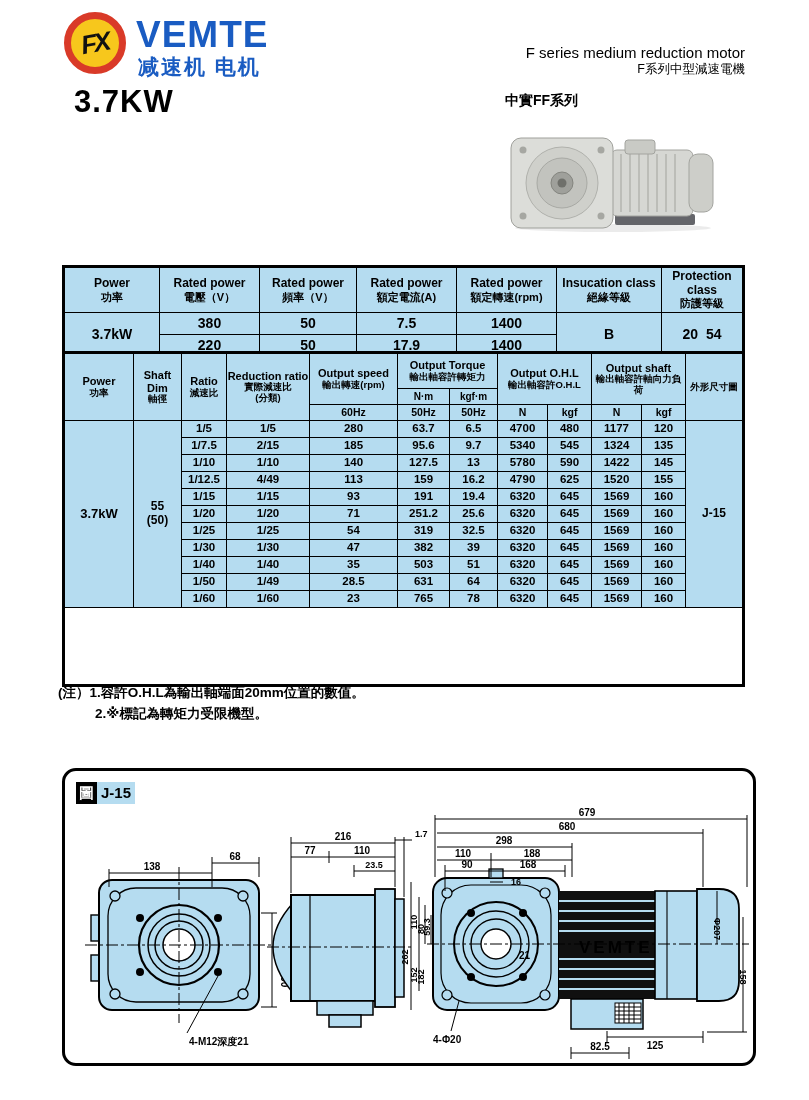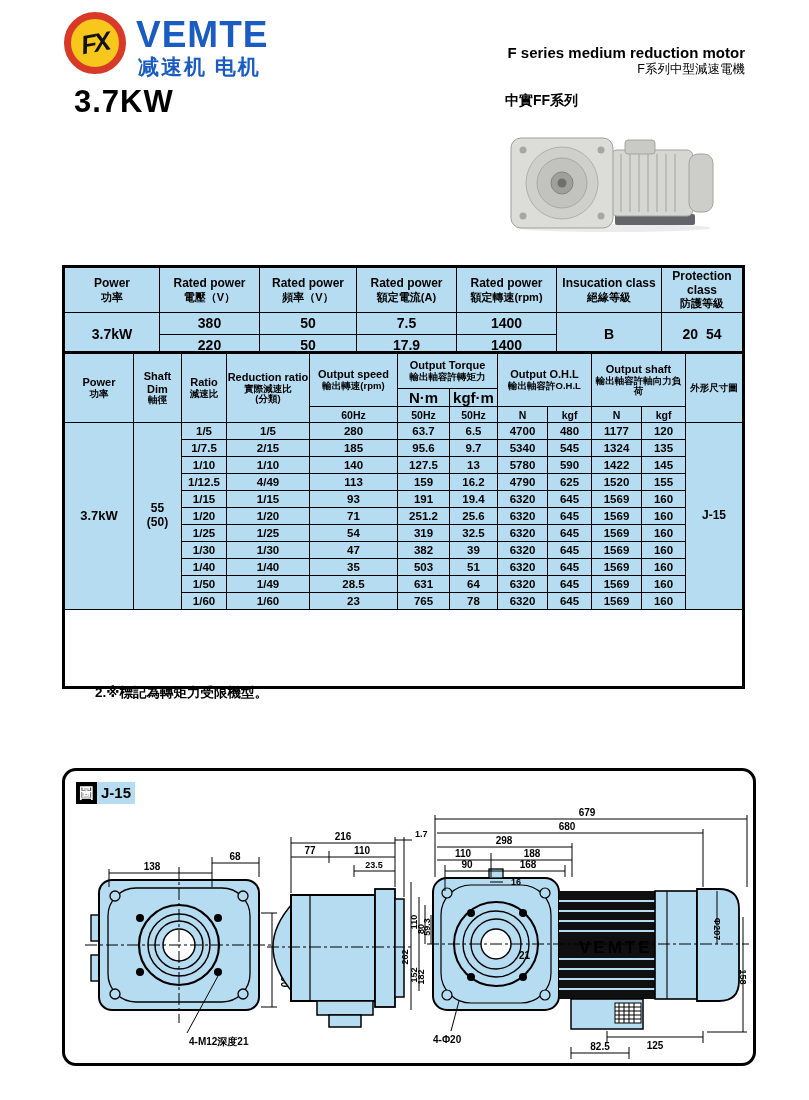--- a/index.html
+++ b/index.html
@@ -15,21 +15,21 @@
     left:64px;top:12px;width:62px;height:62px;border-radius:50%;
     background:#f7c71c;border:7px solid #d93a28;box-sizing:border-box;
     display:flex;align-items:center;justify-content:center;
   }
   .logo-badge span{
     font-weight:900;font-style:italic;font-size:26px;letter-spacing:-3px;
     transform:rotate(-10deg);color:#111;
   }
   .brand-name{left:136px;top:14px;font-size:37px;font-weight:900;color:#1a5cc2;letter-spacing:1px;}
   .brand-sub{left:138px;top:53px;font-size:21px;font-weight:900;color:#1a5cc2;letter-spacing:2px;}
-  .title-en{right:64px;top:44px;font-size:15px;font-weight:bold;text-align:left;}
+  .title-en{right:64px;top:44px;font-size:15px;font-weight:normal;text-align:left;}
   .title-zh{right:64px;top:61px;font-size:12.5px;font-weight:normal;text-align:right;}
   .power-big{left:74px;top:84px;font-size:31px;font-weight:900;letter-spacing:1px;}
   .series-label{left:505px;top:92px;font-size:14px;font-weight:bold;}
   .motor-photo{left:503px;top:124px;}
 
   
   table{border-collapse:collapse;table-layout:fixed;}
   .spec-table{position:absolute;left:62px;width:680px;border:3px solid #000;}
   .spec-table th,.spec-table td{
     border:1.5px solid #000;background:#b5dcf0;text-align:center;vertical-align:middle;
@@ -37,21 +37,21 @@
   }
   .t1{top:265px;}
   .t1 th{font-size:12px;height:44px;}
   .t1 th .zh{font-size:11px;}
   .t1 td{font-size:14px;height:21px;}
   .t1 td.prot{white-space:pre;}
   .t2{top:351px;}
   .t2 th{font-size:11px;}
   .t2 th .zh{font-size:9.5px;font-weight:bold;}
   .t2 thead tr.r1 th{height:34px;}
-  .t2 thead tr.r2 td{height:15px;font-size:15px;margin-top:32px;}
+  .t2 thead tr.r2 td{height:15px;font-size:10px;margin-top:32px;}
   .t2 thead tr.r3 td{height:15px;font-size:10.5px;}
   .t2 tbody td{font-size:11.5px;height:16px;}
   .t2 td.power-cell{font-size:13px;}
   .t2 td.shaft-cell{font-size:12px;}
   .t2 td.outline-cell{font-size:12px;}
   .t2 .empty-row td{background:#ffffff;height:76px;border:1.5px solid #000;}
 
   
   .notes{left:58px;top:682px;font-size:13.5px;font-weight:bold;line-height:21px;}
   .notes .ind{padding-left:37px;}
@@ -369,20 +369,21 @@
       </tr>
     </tbody>
   <tbody>
     <tr class="empty-row">
       <td colspan="12"></td>
     </tr>
   </tbody>
 </table>
 
 <div class="abs notes">
+  <div><span>(注）</span><span>1.容許O.H.L為輸出軸端面20mm位置的數值。</span></div>
   <div class="ind">2.※標記為轉矩力受限機型。</div>
 </div>
 
 <div class="abs panel">
   <div class="panel-title">
     <span class="fig-tag">圖</span>
       <span class="fig-code">J-15</span>
   </div>
 
   <svg class="draw-svg" width="686" height="256" viewBox="0 0 686 256">

